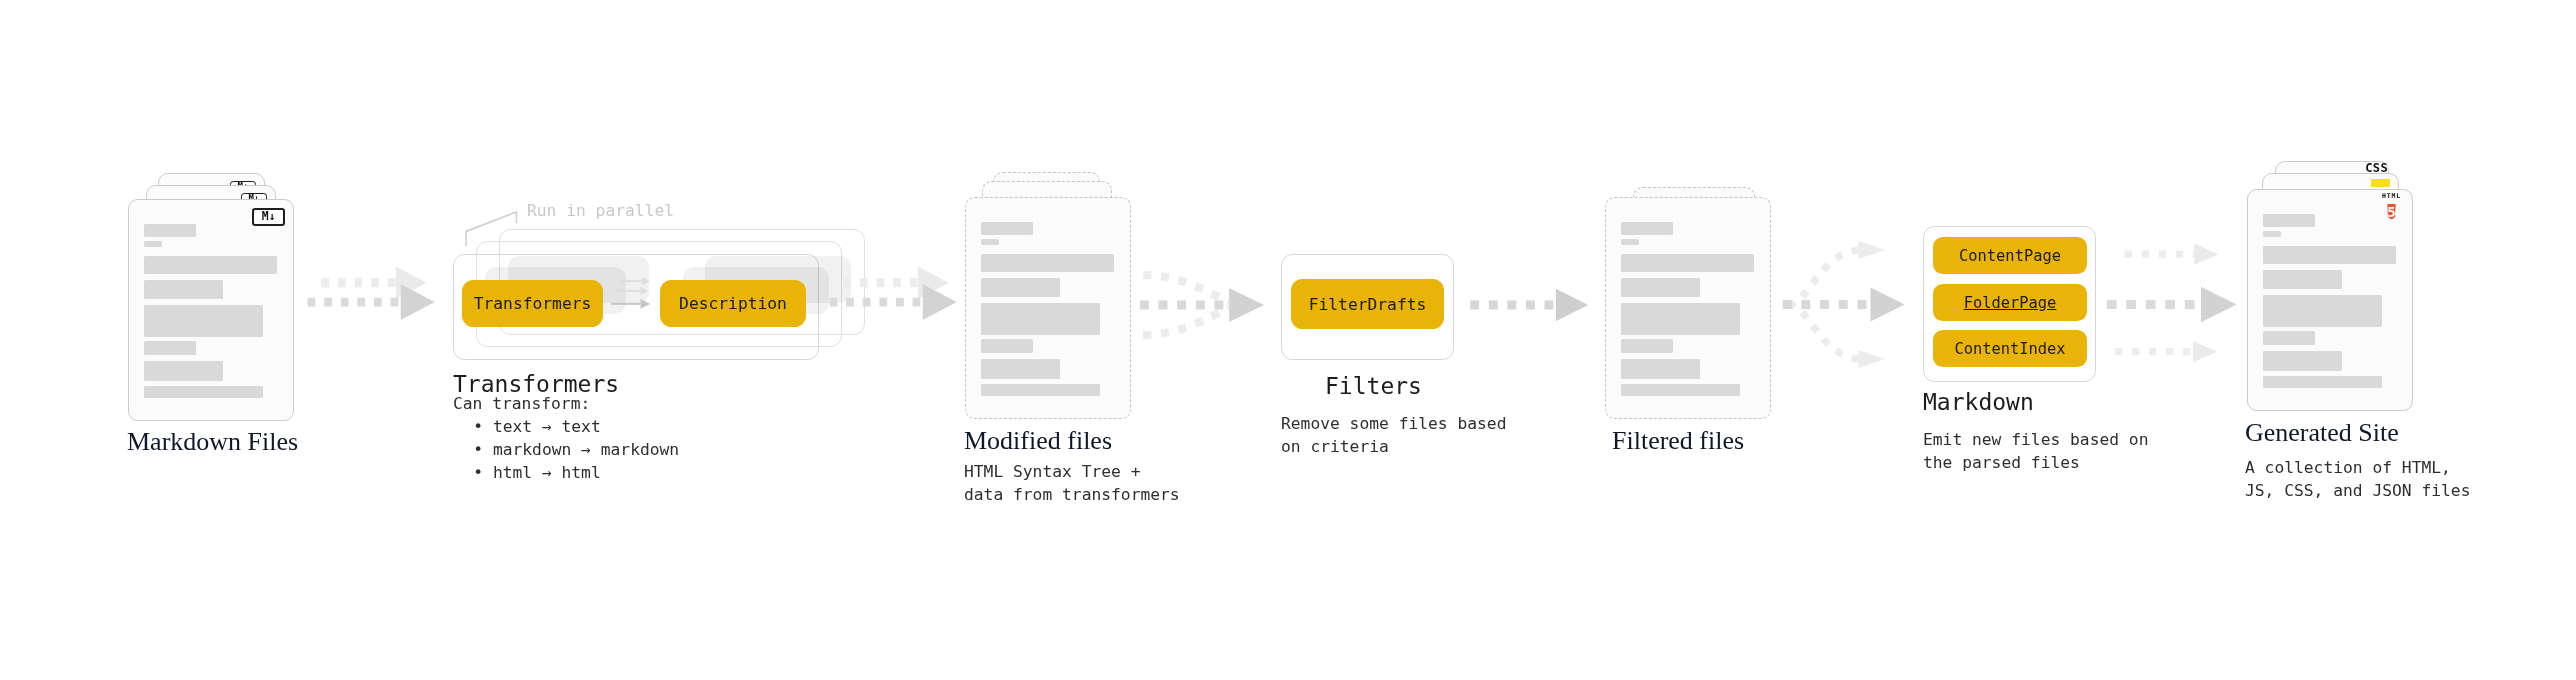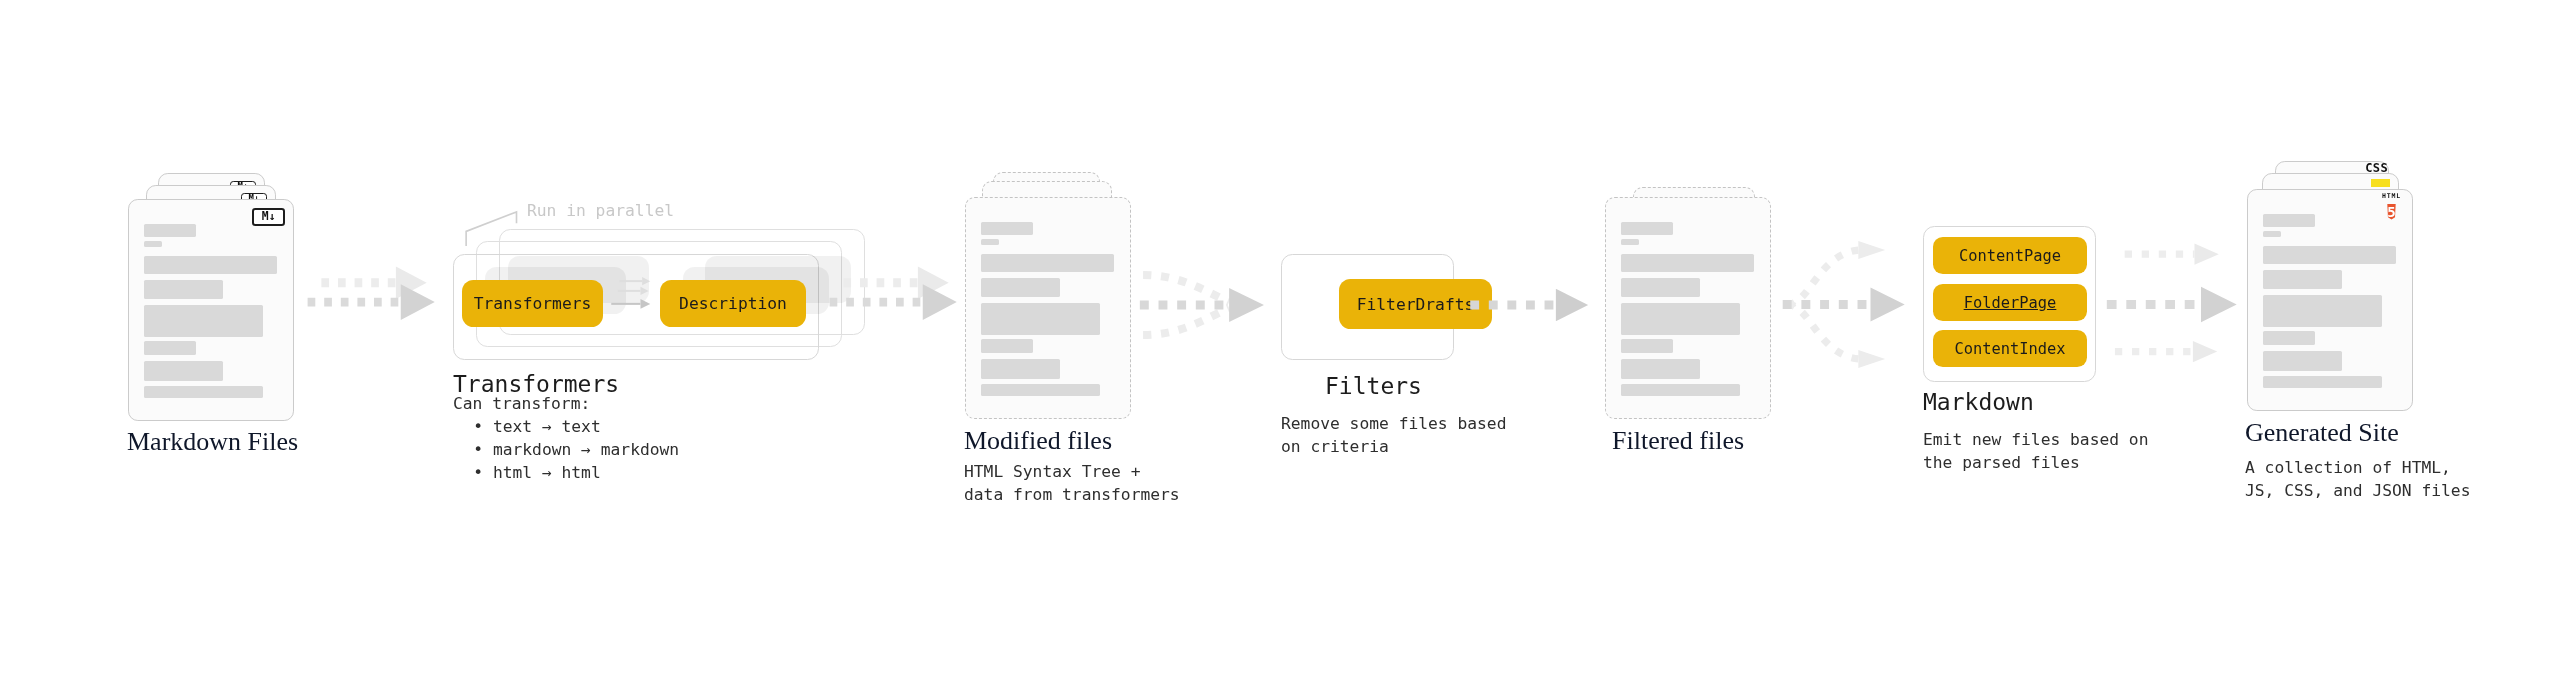--- a/index.html
+++ b/index.html
@@ -157,21 +157,21 @@
 
   <svg class="svg-abs" style="left:1138px;top:262px;" width="140" height="86" viewBox="0 0 172 106">
     <path d="M6,16 C55,16 85,38 112,49" fill="none" stroke="#ececec" stroke-width="10" stroke-dasharray="10 12"></path>
     <path d="M6,90 C55,90 85,68 112,57" fill="none" stroke="#ececec" stroke-width="10" stroke-dasharray="10 12"></path>
     <line x1="2" y1="53" x2="112" y2="53" stroke="#d8d8d8" stroke-width="11" stroke-dasharray="11 12"></line>
     <polygon points="112,32 155,53 112,74" fill="#d2d2d2"></polygon>
   </svg>
 
   <div>
     <div class="panel-box" style="left:1281px;top:254px;width:173px;height:106px;"></div>
-    <div class="pill" style="left:1291px;top:279px;width:153px;height:50px;margin-left:48px;">FilterDrafts</div>
+    <div class="pill" style="left:1291px;top:279px;width:153px;height:50px;">FilterDrafts</div>
     <div class="stage-title" style="left:1281px;top:373px;margin-left:44px;">Filters</div>
     <div class="caption" style="left:1281px;top:412px;">
       <div>Remove some files based</div>
       <div>on criteria</div>
     </div>
   </div>
 
   <svg class="svg-abs" style="left:1468px;top:284px;" width="124" height="42" viewBox="0 0 152 52">
     <line x1="2" y1="26" x2="108" y2="26" stroke="#d6d6d6" stroke-width="11" stroke-dasharray="11 12"></line>
     <polygon points="108,6 148,26 108,46" fill="#cecece"></polygon>

